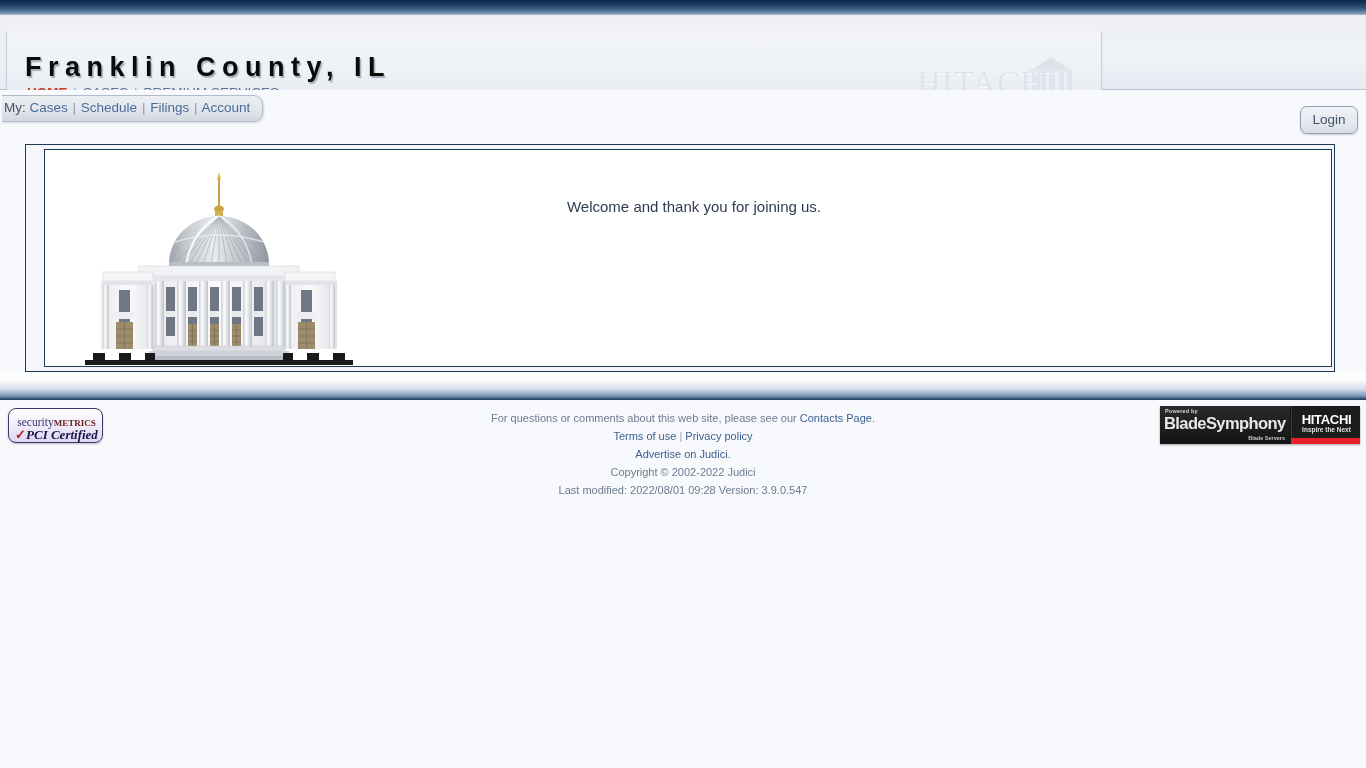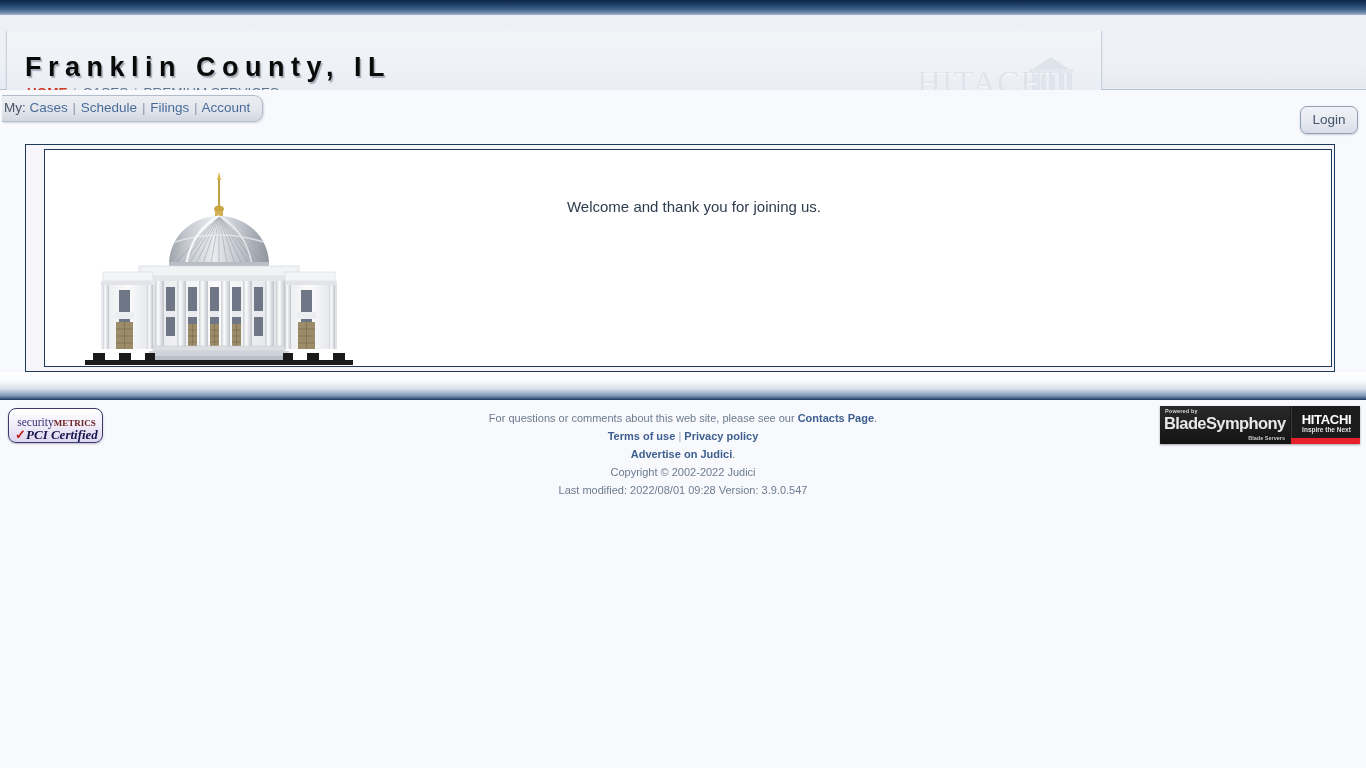--- a/index.html
+++ b/index.html
@@ -137,21 +137,21 @@
   #footer {
     position: absolute; left: 0; top: 400px;
     width: 1366px; height: 110px;
     background: #f8f9fc;
   }
   #footer-text {
     position: absolute; left: 0; top: 9px;
     width: 1366px; text-align: center;
     font-size: 11px; color: #6d7b91; line-height: 18px;
   }
-  #footer-text a { color: #3d5f8f; text-decoration: none; font-weight: bold; }
+  #footer-text a { color: #3d5f8f; text-decoration: none; font-weight: normal; }
   #footer-text .plain { color: #6d7b91; }
   #footer-text .sep { color: #9aa6b8; }
 
   
   #securitymetrics-badge {
     position: absolute; left: 8px; top: 8px;
     width: 95px; height: 35px;
     background: linear-gradient(to bottom, #ffffff 0%, #f2effa 45%, #ded6f0 100%);
     border: 1px solid #3a3a6b;
     border-radius: 8px;

